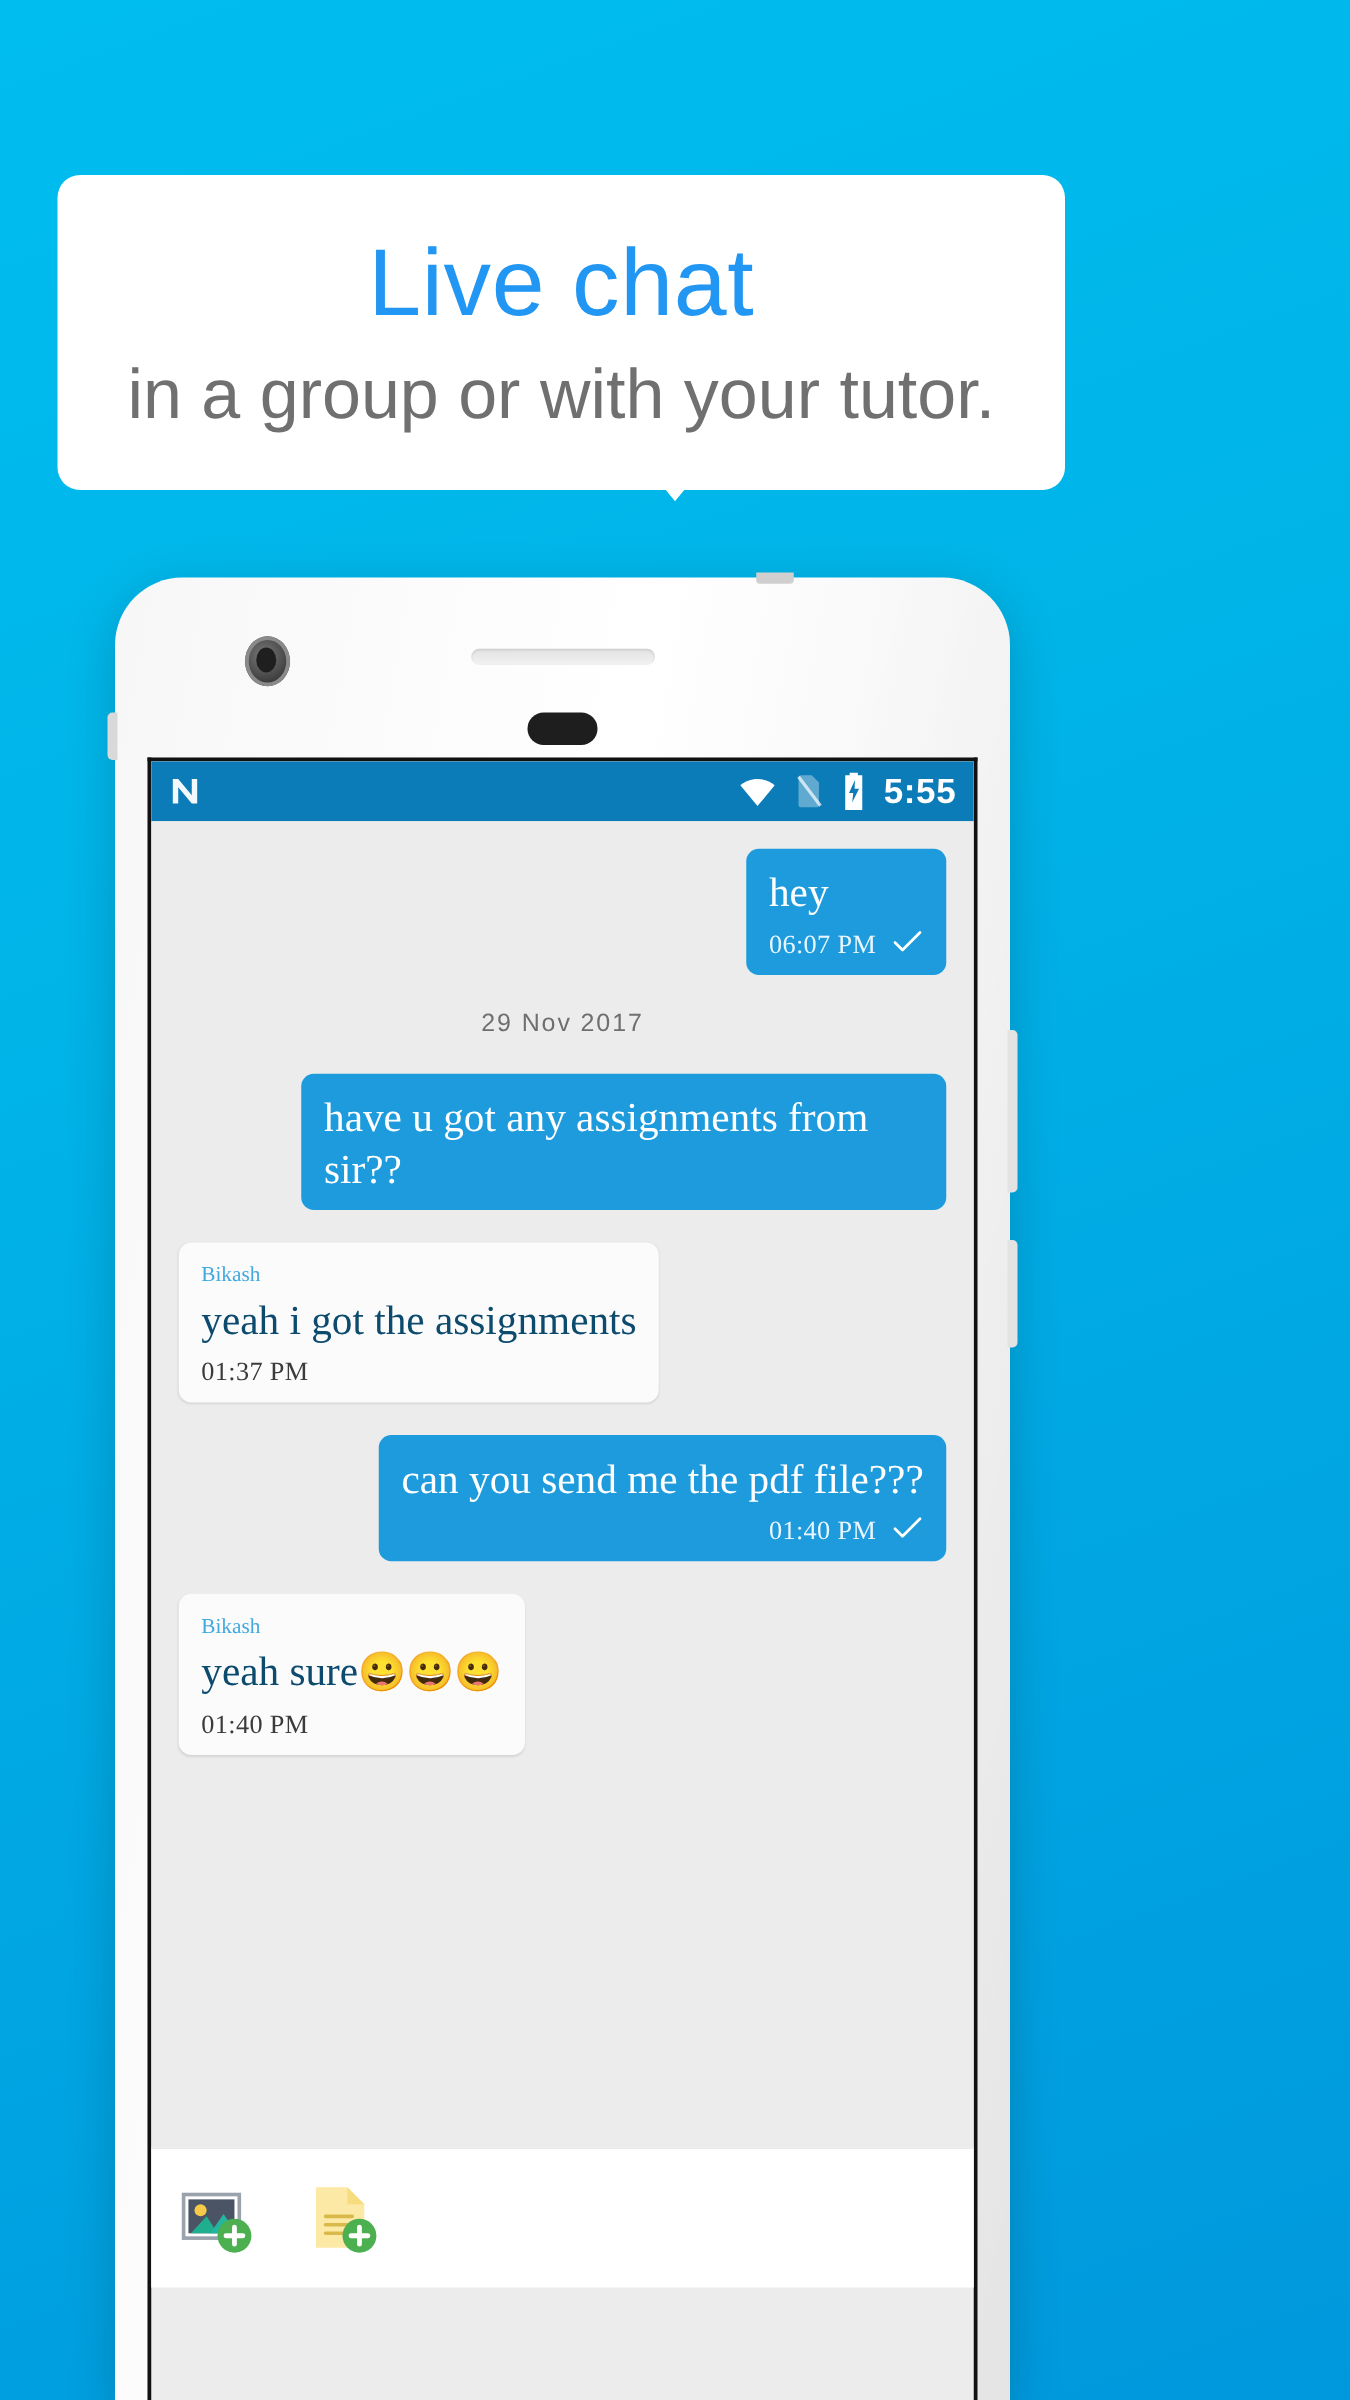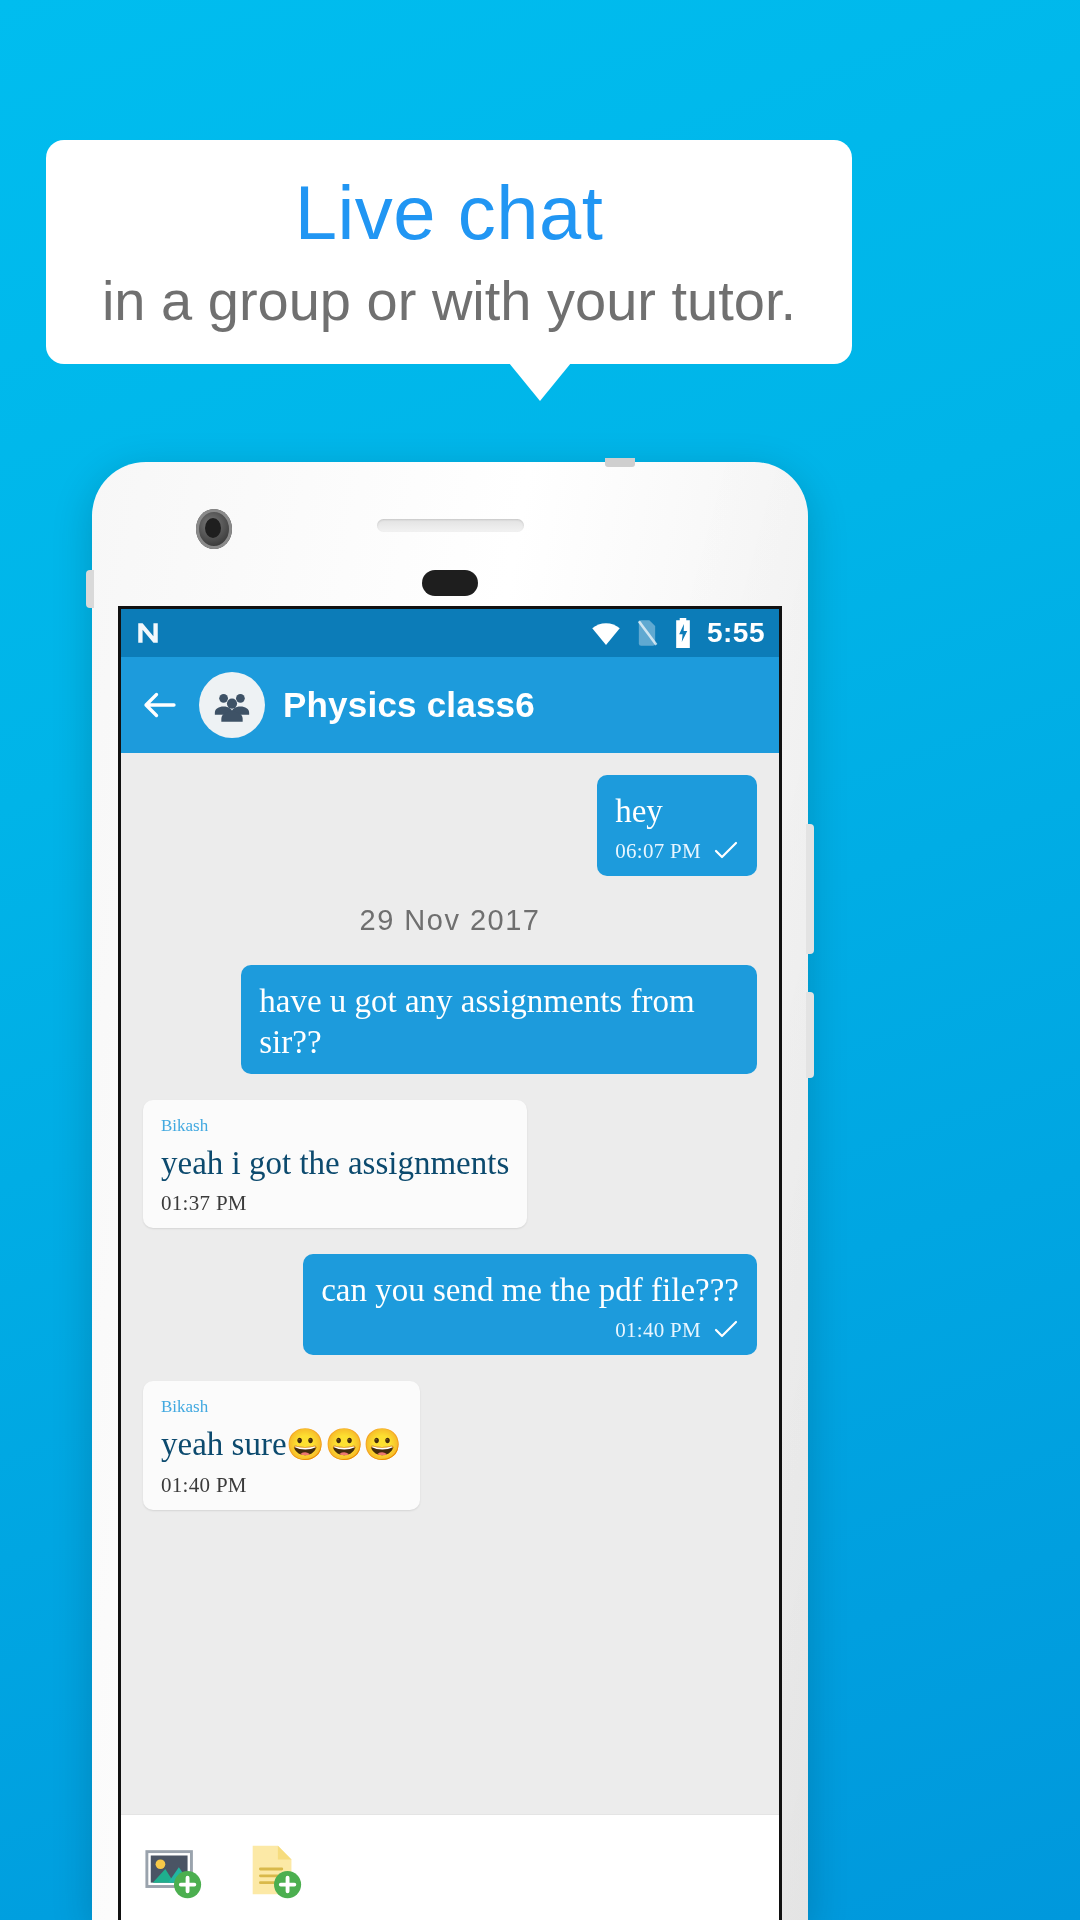--- a/index.html
+++ b/index.html
@@ -5,21 +5,21 @@
   * { margin:0; padding:0; box-sizing:border-box; }
   html,body { width:1080px; height:1920px; overflow:hidden; }
   body {
     font-family:"Liberation Sans", sans-serif;
     background:linear-gradient(160deg,#00BDEF 0%,#00B4E8 35%,#0098DC 100%);
     position:relative;
   }
 
   
   .callout {
-    position:absolute; left:46px; top:140px; width:806px; height:224px;
+    position:absolute; left:46px; top:140px; width:806px; height:252px;
     background:#ffffff; border-radius:18px;
     display:flex; flex-direction:column; align-items:center; justify-content:center;
   }
   .callout-title {
     font-size:76px; color:#2196F3; font-weight:400; letter-spacing:0.5px;
     line-height:1; margin-bottom:22px;
   }
   .callout-sub {
     font-size:56px; color:#707070; font-weight:400; line-height:1;
   }
@@ -134,21 +134,21 @@
   .bmeta { display:flex; align-items:center; gap:12px; margin-top:8px; }
   .bubble.out .bmeta { justify-content:flex-end; }
   .btime { font-size:21px; letter-spacing:0.3px; }
   .bubble.out .btime { color:#e8f6ff; }
   .bubble.in  .btime { color:#3b3b3b; }
   .tick { width:26px; height:20px; }
 
   .sender { font-size:17px; color:#42A9E0; font-weight:400; margin-bottom:7px; }
 
   .date-sep {
-    text-align:center; font-size:29px; color:#6f6f6f; letter-spacing:1.5px;
+    text-align:center; font-size:20px; color:#6f6f6f; letter-spacing:1.5px;
     margin:2px 0 28px 0;
   }
 
   .emoji { font-size:31px; }
 
   
   .attachbar {
     position:absolute; left:0; right:0; bottom:0; height:112px;
     background:#ffffff; display:flex; align-items:center; gap:38px;
     padding-left:22px; border-top:1px solid #e4e4e4;
@@ -200,40 +200,20 @@
         <span>
           <svg class="icon-batt" viewBox="0 0 14 22">
             <path fill="#ffffff" d="M4.6 0h4.8v1.6H12V22H2V1.6h2.6z"></path>
             <path fill="#0c7cb8" d="M7.7 4.4 4.2 12h2.5l-.6 5.6 4-8h-2.6z"></path>
           </svg>
         </span>
         <span class="sb-time">5:55</span>
       </div>
     </div>
 
-    <div class="appbar">
-      <span class="back-arrow">
-        <svg viewBox="0 0 24 24" width="42" height="42">
-          <path fill="none" stroke="#ffffff" stroke-width="1.9" stroke-linecap="round" stroke-linejoin="round" d="M20 12H4M10 6 4 12l6 6"></path>
-        </svg>
-      </span>
-      <span class="group-avatar">
-        <svg viewBox="0 0 24 24">
-          <g fill="#3E5266">
-            <circle cx="7.2" cy="8.2" r="2.5"></circle>
-            <circle cx="16.8" cy="8.2" r="2.5"></circle>
-            <path d="M2.2 16.4c0-2.3 2.2-3.6 5-3.6s5 1.3 5 3.6v1.2H2.2z"></path>
-            <path d="M11.8 16.4c0-2.3 2.2-3.6 5-3.6s5 1.3 5 3.6v1.2h-10z"></path>
-            <circle cx="12" cy="11.2" r="2.9"></circle>
-            <path d="M5.9 20c0-2.7 2.6-4.3 6.1-4.3S18.1 17.3 18.1 20v1.6H5.9z"></path>
-          </g>
-        </svg>
-      </span>
-      <span class="appbar-title">Physics class6</span>
-    </div>
 
     <div class="messages">
 
       <div class="row out">
         <div class="bubble out">
           <div class="btext">hey</div>
           <div class="bmeta">
             <span class="btime">06:07 PM</span>
             <span>
               <svg class="tick" viewBox="0 0 26 20">

